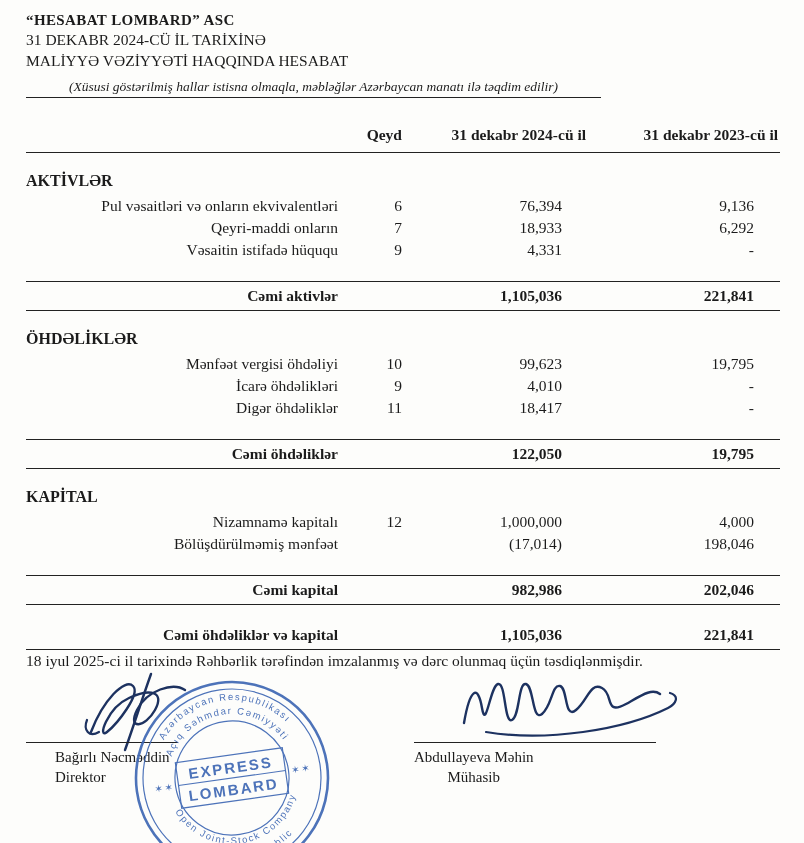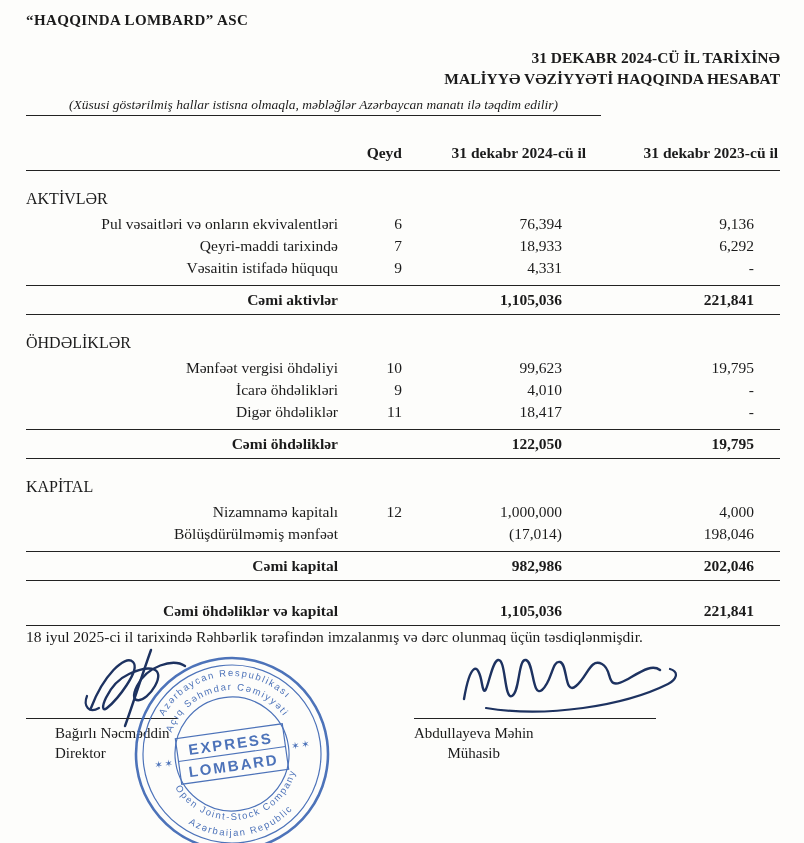--- a/index.html
+++ b/index.html
@@ -8,37 +8,37 @@
     background:#fdfdfb;
     font-family:"Liberation Serif", serif;
     color:#1b1b1b;
     position:relative;
     overflow:hidden;
   }
   .page { padding:12px 24px 0 26px; }
 
   
   .company { font-weight:bold; font-size:15px; letter-spacing:.4px; }
-  .titles { margin-top:19px; font-weight:bold; font-size:15.5px; line-height:1.35;text-align:right; }
+  .titles { margin-top:1px; font-weight:normal; font-size:15.5px; line-height:1.35; }
   .note {
     margin-top:7px; font-style:italic; font-size:13.5px;
     border-bottom:1.6px solid #222; padding-bottom:2px; width:575px;text-align:center;
   }
 
   
   .fin-table { margin-top:26px; font-size:15.5px; }
   .row { display:grid; grid-template-columns:1fr 64px 186px 192px; align-items:baseline; line-height:22px; }
   .cell-label { text-align:right; }
   .cell-note { text-align:right; }
   .cell-num { text-align:right; padding-right:26px; font-variant-numeric:tabular-nums; }
   .thead { font-weight:bold; border-bottom:1.6px solid #222; padding-bottom:6px; }
   .thead .cell-num { padding-right:2px; }
-  .section-head { font-weight:normal; font-size:16px; margin-top:16px; line-height:24px; }
+  .section-head { font-weight:bold; font-size:16px; margin-top:16px; line-height:24px; }
   .rows { margin-top:2px; }
-  .total { font-weight:bold; border-top:1.6px solid #222; border-bottom:1.6px solid #222; padding:3px 0; margin-top:6px; }
+  .total { font-weight:bold; border-top:1.6px solid #222; border-bottom:1.6px solid #222; padding:3px 0; margin-top:20px; }
   .grand { border-top:none; margin-top:16px; }
 
   
   .approval { margin-top:2px; font-size:15.5px; }
   .sig-area { position:relative; height:190px; margin-top:6px; }
   .sig-line { position:absolute; top:66px; border-top:1.6px solid #222; }
   .sig-line.left { left:0; width:152px; }
   .sig-line.right { left:388px; width:242px; }
   .sig-name { position:absolute; top:71px; font-size:15px; line-height:20px; }
   .sig-name.left { left:0;margin-left:29px; }
@@ -55,21 +55,21 @@
   .stamp .arc { font-size:9.5px; letter-spacing:1.6px; }
   .stamp .brand { font-size:15px; font-weight:bold; letter-spacing:2px; }
   .stamp .star { font-size:10px; }
   .ink { stroke:#1d3260; fill:none; stroke-linecap:round; stroke-linejoin:round; }
 </style>
 </head>
 <body>
 
 <div class="page">
 
-  <div class="company">“HAQQINDA LOMBARD” ASC</div>
+  <div class="company">“HESABAT LOMBARD” ASC</div>
   <div class="titles">
     <div>31 DEKABR 2024-CÜ İL TARİXİNƏ</div>
     <div>MALİYYƏ VƏZİYYƏTİ HAQQINDA HESABAT</div>
   </div>
   <div class="note">(Xüsusi göstərilmiş hallar istisna olmaqla, məbləğlər Azərbaycan manatı ilə təqdim edilir)</div>
 
   <div class="fin-table">
 
     <div class="row thead">
       <div class="cell-label"></div>
@@ -80,21 +80,21 @@
 
     <div class="section-head">AKTİVLƏR</div>
     <div class="rows">
       <div class="row">
         <div class="cell-label">Pul vəsaitləri və onların ekvivalentləri</div>
         <div class="cell-note">6</div>
         <div class="cell-num">76,394</div>
         <div class="cell-num">9,136</div>
       </div>
       <div class="row">
-        <div class="cell-label">Qeyri-maddi tarixində</div>
+        <div class="cell-label">Qeyri-maddi onların</div>
         <div class="cell-note">7</div>
         <div class="cell-num">18,933</div>
         <div class="cell-num">6,292</div>
       </div>
       <div class="row">
         <div class="cell-label">Vəsaitin istifadə hüququ</div>
         <div class="cell-note">9</div>
         <div class="cell-num">4,331</div>
         <div class="cell-num">-</div>
       </div>

